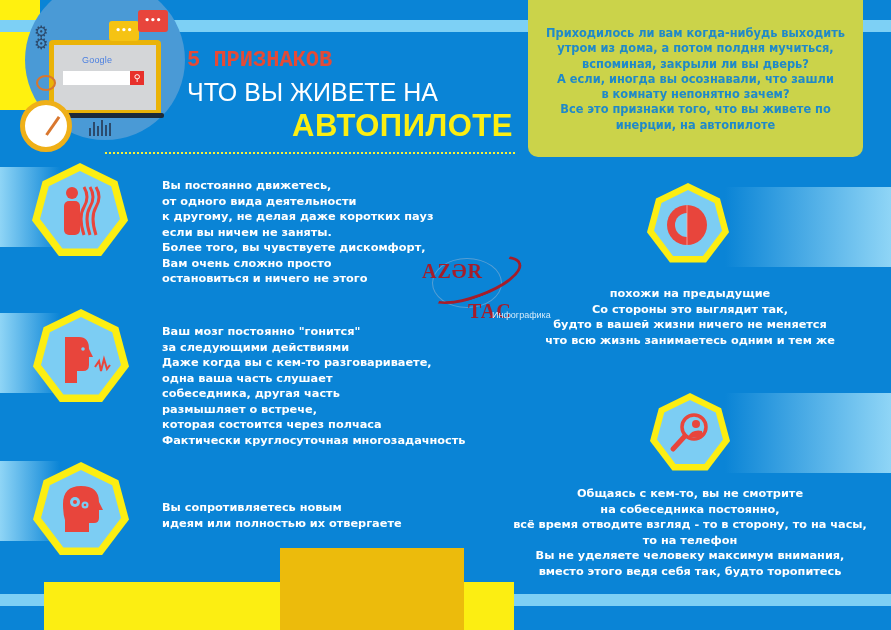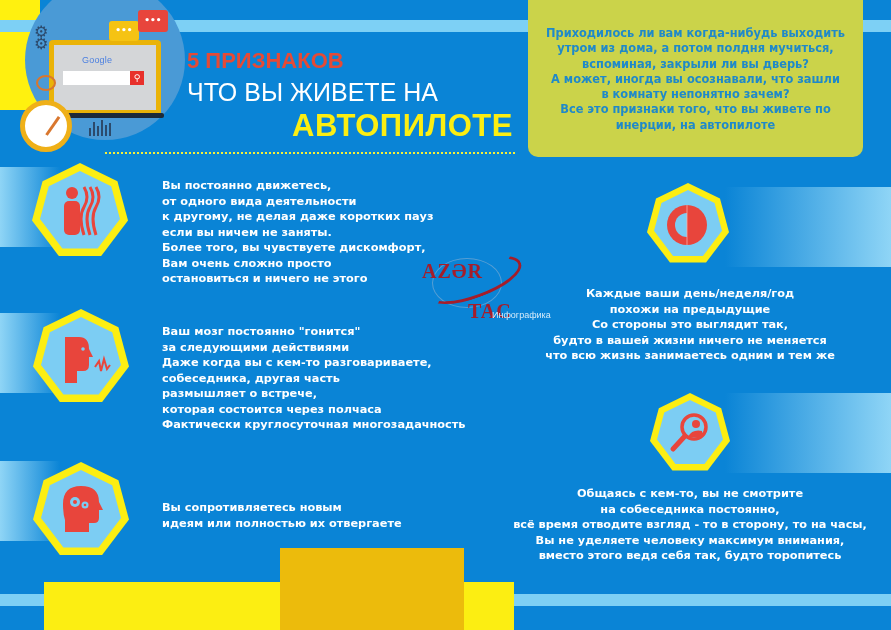--- a/index.html
+++ b/index.html
@@ -71,21 +71,21 @@
       transform: rotate(35deg); transform-origin: bottom center;
     }
     .bars { left: 89px; top: 120px; display: flex; align-items: flex-end; gap: 2px; height: 16px; }
     .bars span { display: block; width: 2px; background: #2c4a6c; }
 
     .dotted-line {
       left: 105px; top: 152px; width: 410px; height: 2px;
       border-top: 2px dotted #f6ef3a;
     }
 
-    .title-red { left: 187px; top: 48px; font-size: 22px; font-weight: bold; color: #e54a36; font-family: Liberation Sans, sans-serif; }
+    .title-red { left: 187px; top: 48px; font-size: 22px; font-weight: bold; color: #e54a36; font-family: Liberation Mono, monospace; }
     .title-white { left: 187px; top: 78px; font-size: 25px; color: #fff; font-family: "Liberation Sans", sans-serif; }
     .title-yellow { left: 292px; top: 108px; font-size: 31px; font-weight: bold; color: #fcee12; font-family: "Liberation Sans", sans-serif; letter-spacing: 0.5px; }
 
     .intro-box {
       left: 528px; top: 0; width: 335px; height: 157px;
       background: #cbd34a; border-radius: 0 0 10px 10px;
       padding-top: 26px;
       color: #1f89c9; text-align: center; font-weight: bold; font-size: 11.4px; line-height: 15.3px;
     }
     .intro-box div { white-space: nowrap; }
@@ -159,21 +159,21 @@
 <div class="abs dotted-line"></div>
 
 <div class="abs title-red">5 ПРИЗНАКОВ</div>
 <div class="abs title-white">ЧТО ВЫ ЖИВЕТЕ НА</div>
 <div class="abs title-yellow">АВТОПИЛОТЕ</div>
 
 <div class="abs intro-box">
   <div>Приходилось ли вам когда-нибудь выходить</div>
   <div>утром из дома, а потом полдня мучиться,</div>
   <div>вспоминая, закрыли ли вы дверь?</div>
-  <div>А может, иногда вы осознавали, что зашли</div>
+  <div>А если, иногда вы осознавали, что зашли</div>
   <div>в комнату непонятно зачем?</div>
   <div>Все это признаки того, что вы живете по</div>
   <div>инерции, на автопилоте</div>
 </div>
 
 <div class="abs fade-left" style="left:0; top:167px; width:60px;"></div>
 <div class="abs hex-wrap" style="left:32px; top:163px;">
   <div class="hex-outer"></div>
     <div class="hex-inner"></div>
   <svg class="hex-icon" viewBox="0 0 96 96">
@@ -198,21 +198,20 @@
 <div class="abs hex-wrap" style="left:647px; top:183px; width:82px; height:82px;">
   <div class="hex-outer"></div>
     <div class="hex-inner" style="left:7px;top:7px;right:7px;bottom:7px;"></div>
   <svg class="hex-icon" style="width:82px;height:82px;" viewBox="0 0 82 82">
     <circle cx="40" cy="42" r="20" fill="#e8453c"></circle>
     <path d="M40 30 a12 12 0 0 0 0 24 z" fill="#7ccdf3"></path>
     <line x1="40" y1="22" x2="40" y2="62" stroke="#f6b0a8" stroke-width="0.8"></line>
   </svg>
 </div>
 <div class="abs text-right" style="left:540px; top:286px; width:300px;">
-  <div>Каждые ваши день/неделя/год</div>
   <div>похожи на предыдущие</div>
   <div>Со стороны это выглядит так,</div>
   <div>будто в вашей жизни ничего не меняется</div>
   <div>что всю жизнь занимаетесь одним и тем же</div>
 </div>
 
 <div class="abs logo">
   <div class="logo-globe"></div>
   <div class="logo-swoosh"></div>
   <span class="logo-azer">AZƏR</span>
@@ -227,20 +226,21 @@
   <svg class="hex-icon" viewBox="0 0 96 96">
     <path d="M32 28 h14 q10 0 10 12 l4 8 h-4 v8 q0 6 -6 6 h-6 v12 h-12 z" fill="#e8453c"></path>
     <circle cx="50" cy="40" r="1.8" fill="#7ccdf3"></circle>
     <polyline points="62,58 66,52 68,62 71,50 74,60 77,56" stroke="#e8453c" stroke-width="2" fill="none"></polyline>
   </svg>
 </div>
 <div class="abs text-left" style="left:162px; top:324px;">
   <div>Ваш мозг постоянно "гонится"</div>
   <div>за следующими действиями</div>
   <div>Даже когда вы с кем-то разговариваете,</div>
+  <div>одна ваша часть слушает</div>
   <div>собеседника, другая часть</div>
   <div>размышляет о встрече,</div>
   <div>которая состоится через полчаса</div>
   <div>Фактически круглосуточная многозадачность</div>
 </div>
 
 <div class="abs fade-right" style="left:725px; top:393px; width:166px;"></div>
 <div class="abs hex-wrap" style="left:650px; top:393px; width:80px; height:80px;">
   <div class="hex-outer"></div>
     <div class="hex-inner" style="left:7px;top:7px;right:7px;bottom:7px;"></div>
@@ -248,20 +248,21 @@
     <circle cx="44" cy="34" r="12" fill="none" stroke="#e8453c" stroke-width="3.5"></circle>
     <circle cx="46" cy="31" r="4" fill="#e8453c"></circle>
     <path d="M38 44 q4 -8 14 -6 v6 z" fill="#e8453c"></path>
     <line x1="35" y1="43" x2="23" y2="56" stroke="#e8453c" stroke-width="5" stroke-linecap="round"></line>
   </svg>
 </div>
 <div class="abs text-right" style="left:510px; top:486px; width:360px;">
   <div>Общаясь с кем-то, вы не смотрите</div>
   <div>на собеседника постоянно,</div>
   <div>всё время отводите взгляд - то в сторону, то на часы,</div>
+  <div>то на телефон</div>
   <div>Вы не уделяете человеку максимум внимания,</div>
   <div>вместо этого ведя себя так, будто торопитесь</div>
 </div>
 
 <div class="abs fade-left" style="left:0; top:461px; width:60px;"></div>
 <div class="abs hex-wrap" style="left:33px; top:462px;">
   <div class="hex-outer"></div>
     <div class="hex-inner"></div>
   <svg class="hex-icon" viewBox="0 0 96 96">
     <path d="M30 42 q0 -18 18 -18 q18 0 18 16 l4 8 h-4 v8 q0 5 -5 5 h-5 v9 h-24 v-12 q-2 -6 -2 -16 z" fill="#e8453c"></path>

